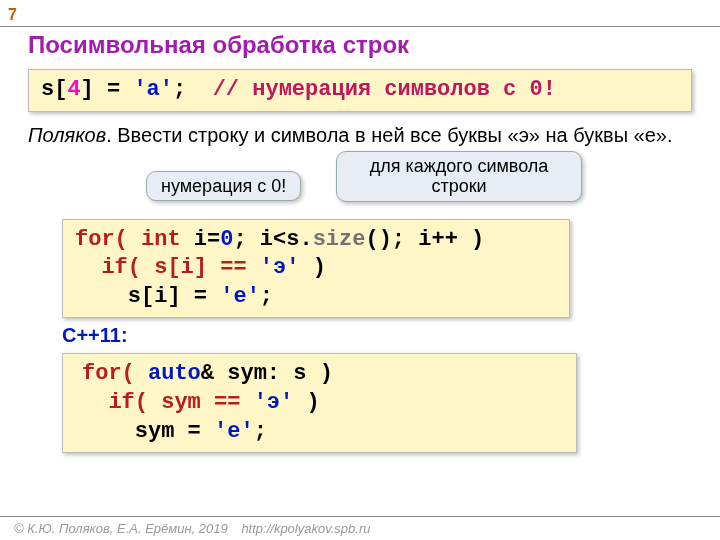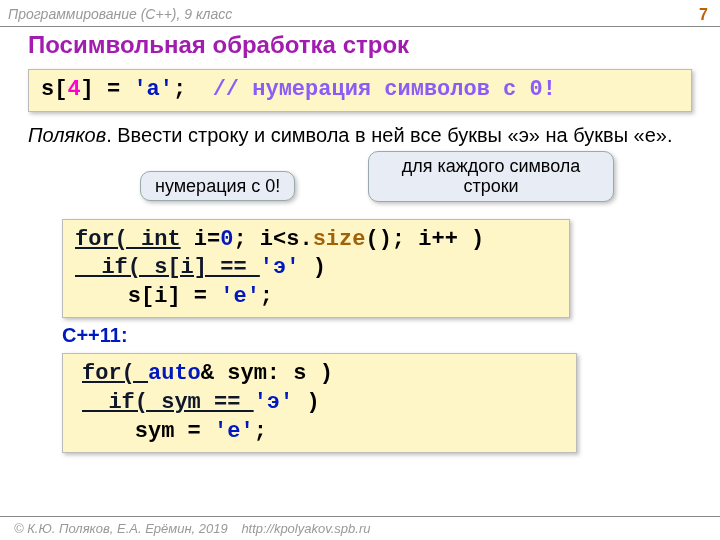--- a/index.html
+++ b/index.html
@@ -44,25 +44,25 @@
     padding: 6px 12px;
     font-family: "Courier New", monospace;
     font-size: 22px;
     font-weight: bold;
     white-space: pre;
     line-height: 1.3;
   }
   .codebox1 { margin: 4px 28px 10px 28px; }
   .codebox2 { margin: 4px 28px 6px 62px; width: 482px; }
   .codebox3 { margin: 6px 28px 0 62px; width: 482px; padding-left: 19px; }
-  .kw { color: #0f172a; text-decoration: underline; }
+  .kw { color: #b91c1c; }
   .num { color: #0018c0; }
   .ch { color: #0018c0; }
-  .fn { color: #a16207; }
-  .cmt { color: #8b5cf6; }
+  .fn { color: #737373; }
+  .cmt { color: #be185d; }
   .idx { color: #ff00d0; }
   .task {
     font-size: 20px;
     padding: 2px 28px 4px 28px;
     font-style: italic;
   }
   .task .lbl { font-style: italic; }
   .task .body { font-style: normal; }
   .callouts {
     position: relative;
@@ -72,22 +72,22 @@
     position: absolute;
     background: #e8edf5;
     border: 1px solid #9aa;
     border-radius: 10px;
     box-shadow: 2px 2px 4px rgba(0,0,0,0.25);
     padding: 4px 14px;
     font-size: 18px;
     text-align: center;
     line-height: 1.15;
   }
-  .c1 { left: 140px; top: 20px; }
-  .c2 { left: 368px; top: 0px; width: 216px; }
+  .c1 { left: 146px; top: 20px; }
+  .c2 { left: 336px; top: 0px; width: 216px; }
   .cpp11 {
     font-size: 20px;
     font-weight: bold;
     color: #0018c0;
     margin: 2px 16px 0 62px;
   }
   .cpp11 .colon { color: #0018c0; }
   .footer {
     position: absolute;
     bottom: 0;
@@ -100,21 +100,20 @@
     font-style: italic;
   }
   .footer .url { margin-left: 10px; font-style: italic; }
   .black { color: #000; }
   .auto { color: #0018c0; }
 </style>
 </head>
 <body>
 
 <div class="header-bar">
-  <span>Программирование (C++), 9 класс</span>
   <span class="page-num">7</span>
 </div>
 <div class="rule"></div>
 
 <div class="title">Посимвольная обработка строк</div>
 
 <div class="codebox codebox1"><span class="black">s[</span><span class="idx">4</span><span class="black">] =</span> <span class="ch">'a'</span><span class="black">;  </span><span class="cmt">// нумерация символов с 0!</span></div>
 
 <div class="task">
   <span class="lbl">Поляков</span><span class="body">. Ввести строку и символа в ней все буквы «э» на буквы «е».</span>

